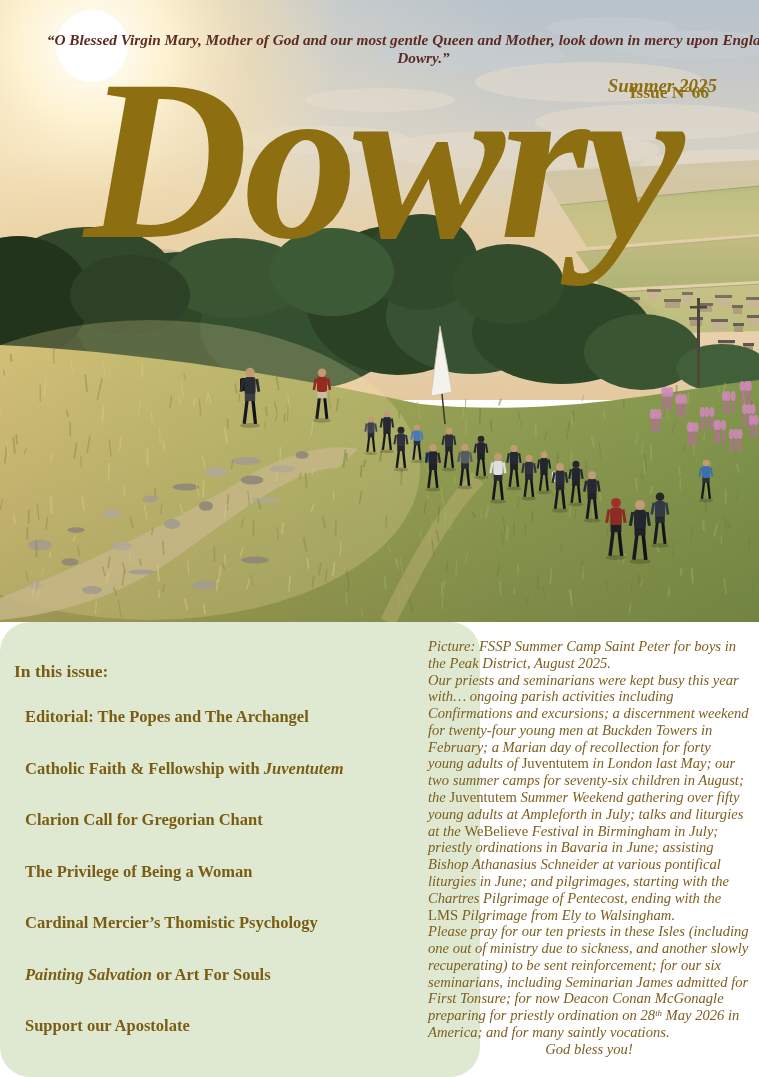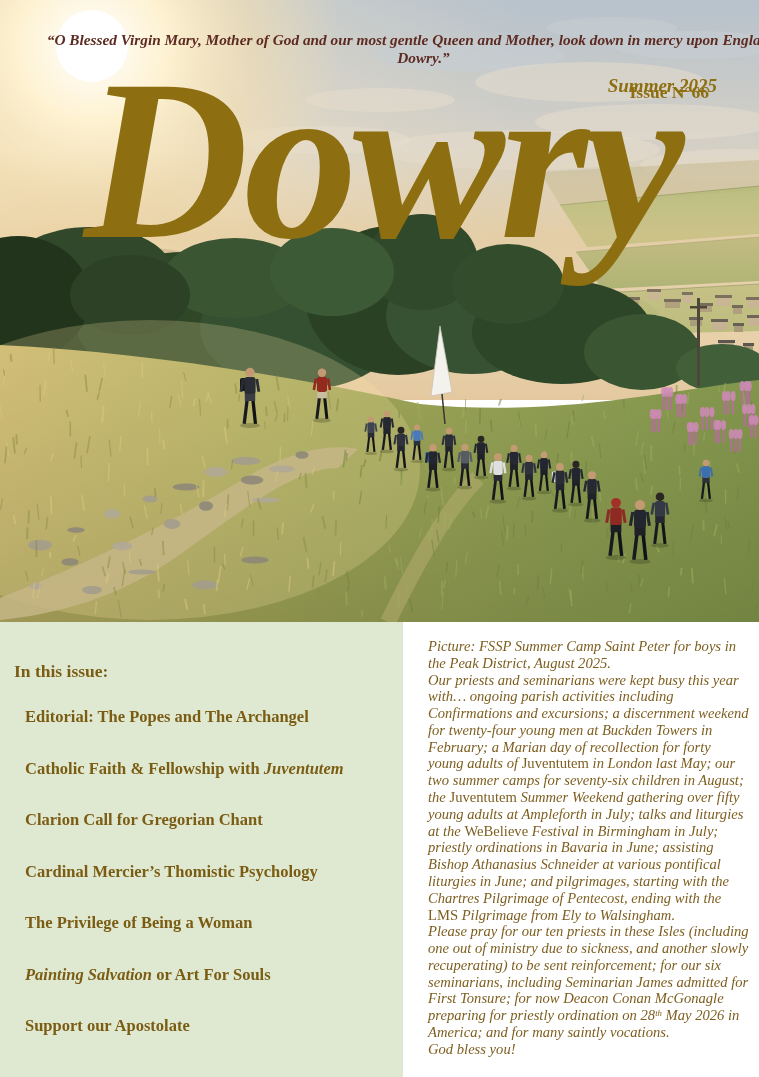--- a/index.html
+++ b/index.html
@@ -28,38 +28,39 @@
     font-weight:bold;font-size:17.5px;color:var(--gold);
   }
   .title{
     position:absolute;top:46px;left:84px;line-height:1;
     font-style:italic;font-weight:bold;font-size:228px;letter-spacing:-5px;
     color:var(--gold);white-space:nowrap;
   }
   
   .bottom{position:absolute;top:622px;left:0;width:759px;height:455px;background:#fff;}
   .left-panel{
-    position:absolute;top:0;left:0;width:403px;height:455px;
+    position:absolute;top:0;left:0;width:480px;height:455px;
     background:var(--panel_green);
+    border-radius:30px;
   }
   .issue-heading{
     position:absolute;top:39px;left:14px;
     font-weight:bold;font-size:17.5px;color:var(--brown);
   }
   .issue-list{position:absolute;top:86px;left:25px;width:372px;}
   .issue-item{
     font-weight:bold;font-size:16.5px;line-height:18px;color:var(--brown);
     margin-bottom:33.5px;
   }
   .caption{
     position:absolute;top:16px;left:428px;width:322px;
     font-style:italic;font-size:14.6px;line-height:1.15;color:var(--caption_brown);
   }
   .cap-para{margin:0;}
-  .signoff{text-align:left;}
+  .signoff{text-align:center;}
   
   .seg-i{font-style:italic;}
   .seg-r{font-style:normal;}
   .seg-sup{font-size:0.6em;position:relative;top:-0.5em;font-style:italic;}
 </style>
 </head>
 <body>
 
 <div class="page">
 
@@ -814,22 +815,22 @@
   <div class="issue-no">Issue N°66</div>
   <div class="title">Dowry</div>
 
   <div class="bottom">
     <div class="left-panel">
       <div class="issue-heading">In this issue:</div>
       <div class="issue-list">
           <div class="issue-item"><span class="seg">Editorial: The Popes and The Archangel</span></div>
           <div class="issue-item"><span class="seg">Catholic Faith &amp; Fellowship with </span><span class="seg seg-i">Juventutem</span></div>
           <div class="issue-item"><span class="seg">Clarion Call for Gregorian Chant</span></div>
+          <div class="issue-item"><span class="seg">The Privilege of Being a Woman</span></div>
           <div class="issue-item"><span class="seg">Cardinal Mercier’s Thomistic Psychology</span></div>
-          <div class="issue-item"><span class="seg">The Privilege of Being a Woman</span></div>
           <div class="issue-item"><span class="seg seg-i">Painting Salvation</span><span class="seg"> or Art For Souls</span></div>
           <div class="issue-item"><span class="seg">Support our Apostolate</span></div>
         </div>
     </div>
     <div class="caption">
       <div>
           <div class="cap-para"><span class="seg">Picture: FSSP Summer Camp Saint Peter for boys in the Peak District, August 2025.</span></div>
           <div class="cap-para"><span class="seg">Our priests and seminarians were kept busy this year with… ongoing parish activities including Confirmations and excursions; a discernment weekend for twenty-four young men at Buckden Towers in February; a Marian day of recollection for forty young adults of </span><span class="seg seg-r">Juventutem</span><span class="seg"> in London last May; our two summer camps for seventy-six children in August; the </span><span class="seg seg-r">Juventutem</span><span class="seg"> Summer Weekend gathering over fifty young adults at Ampleforth in July; talks and liturgies at the </span><span class="seg seg-r">WeBelieve</span><span class="seg"> Festival in Birmingham in July; priestly ordinations in Bavaria in June; assisting Bishop Athanasius Schneider at various pontifical liturgies in June; and pilgrimages, starting with the Chartres Pilgrimage of Pentecost, ending with the </span><span class="seg seg-r">LMS</span><span class="seg"> Pilgrimage from Ely to Walsingham.</span></div>
           <div class="cap-para"><span class="seg">Please pray for our ten priests in these Isles (including one out of ministry due to sickness, and another slowly recuperating) to be sent reinforcement; for our six seminarians, including Seminarian James admitted for First Tonsure; for now Deacon Conan McGonagle preparing for priestly ordination on 28</span><span class="seg seg-sup">th</span><span class="seg"> May 2026 in America; and for many saintly vocations.</span></div>
         </div>

